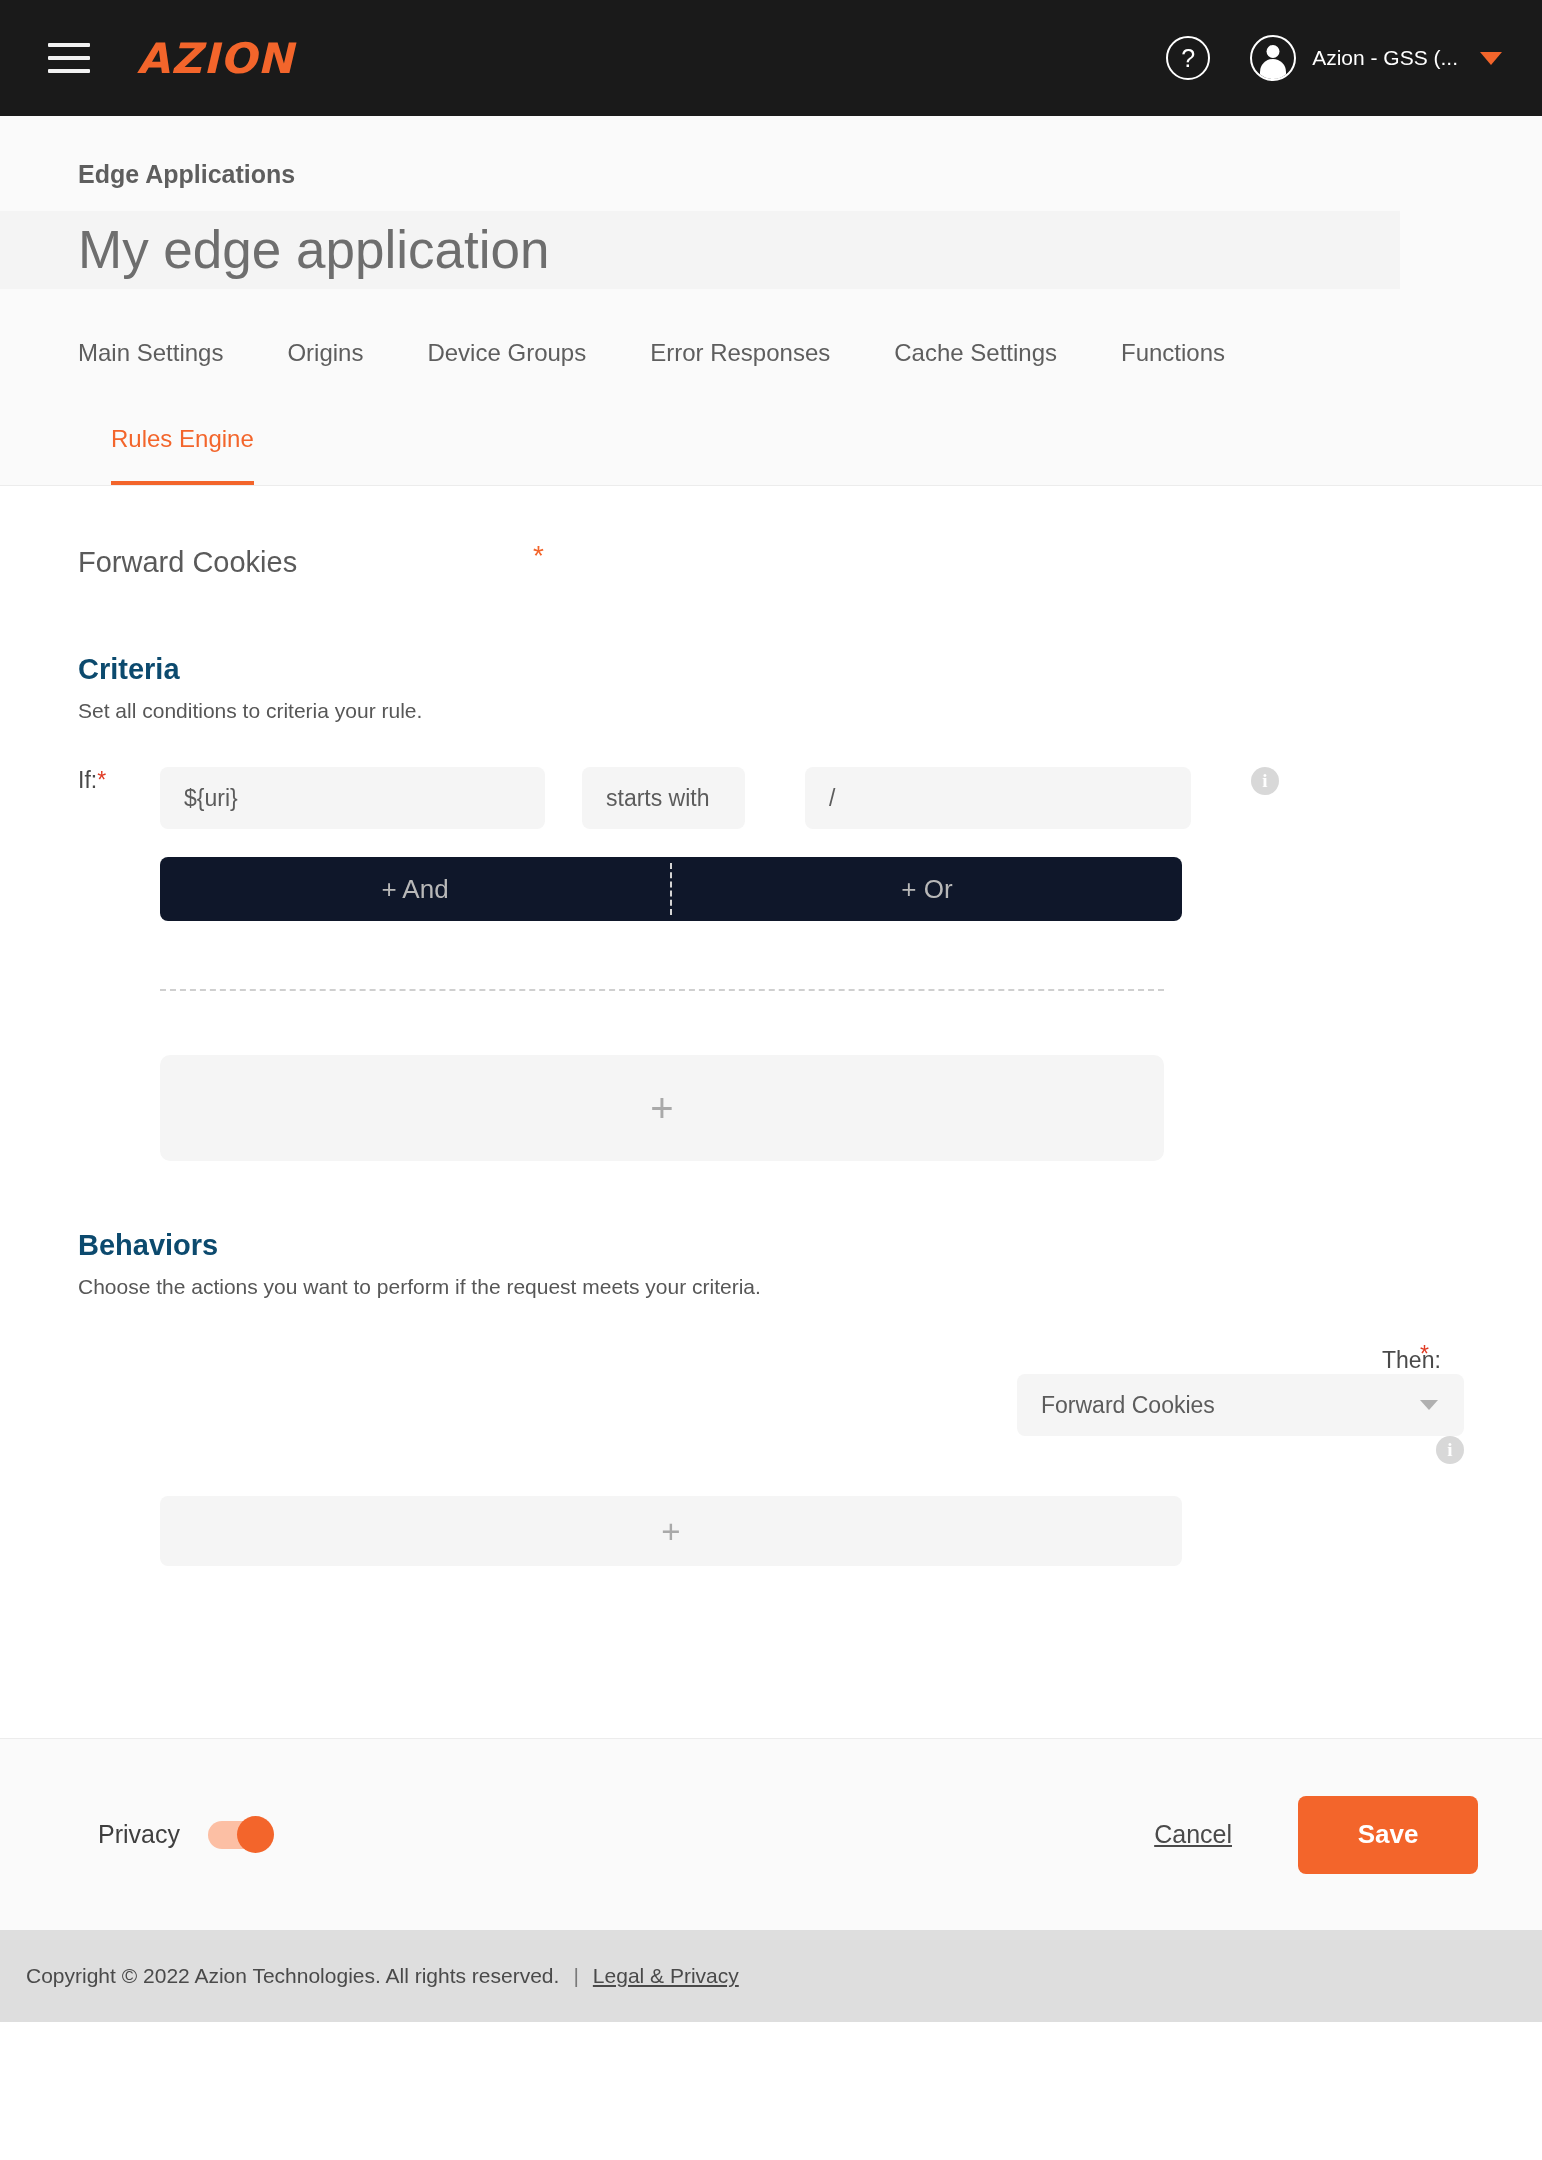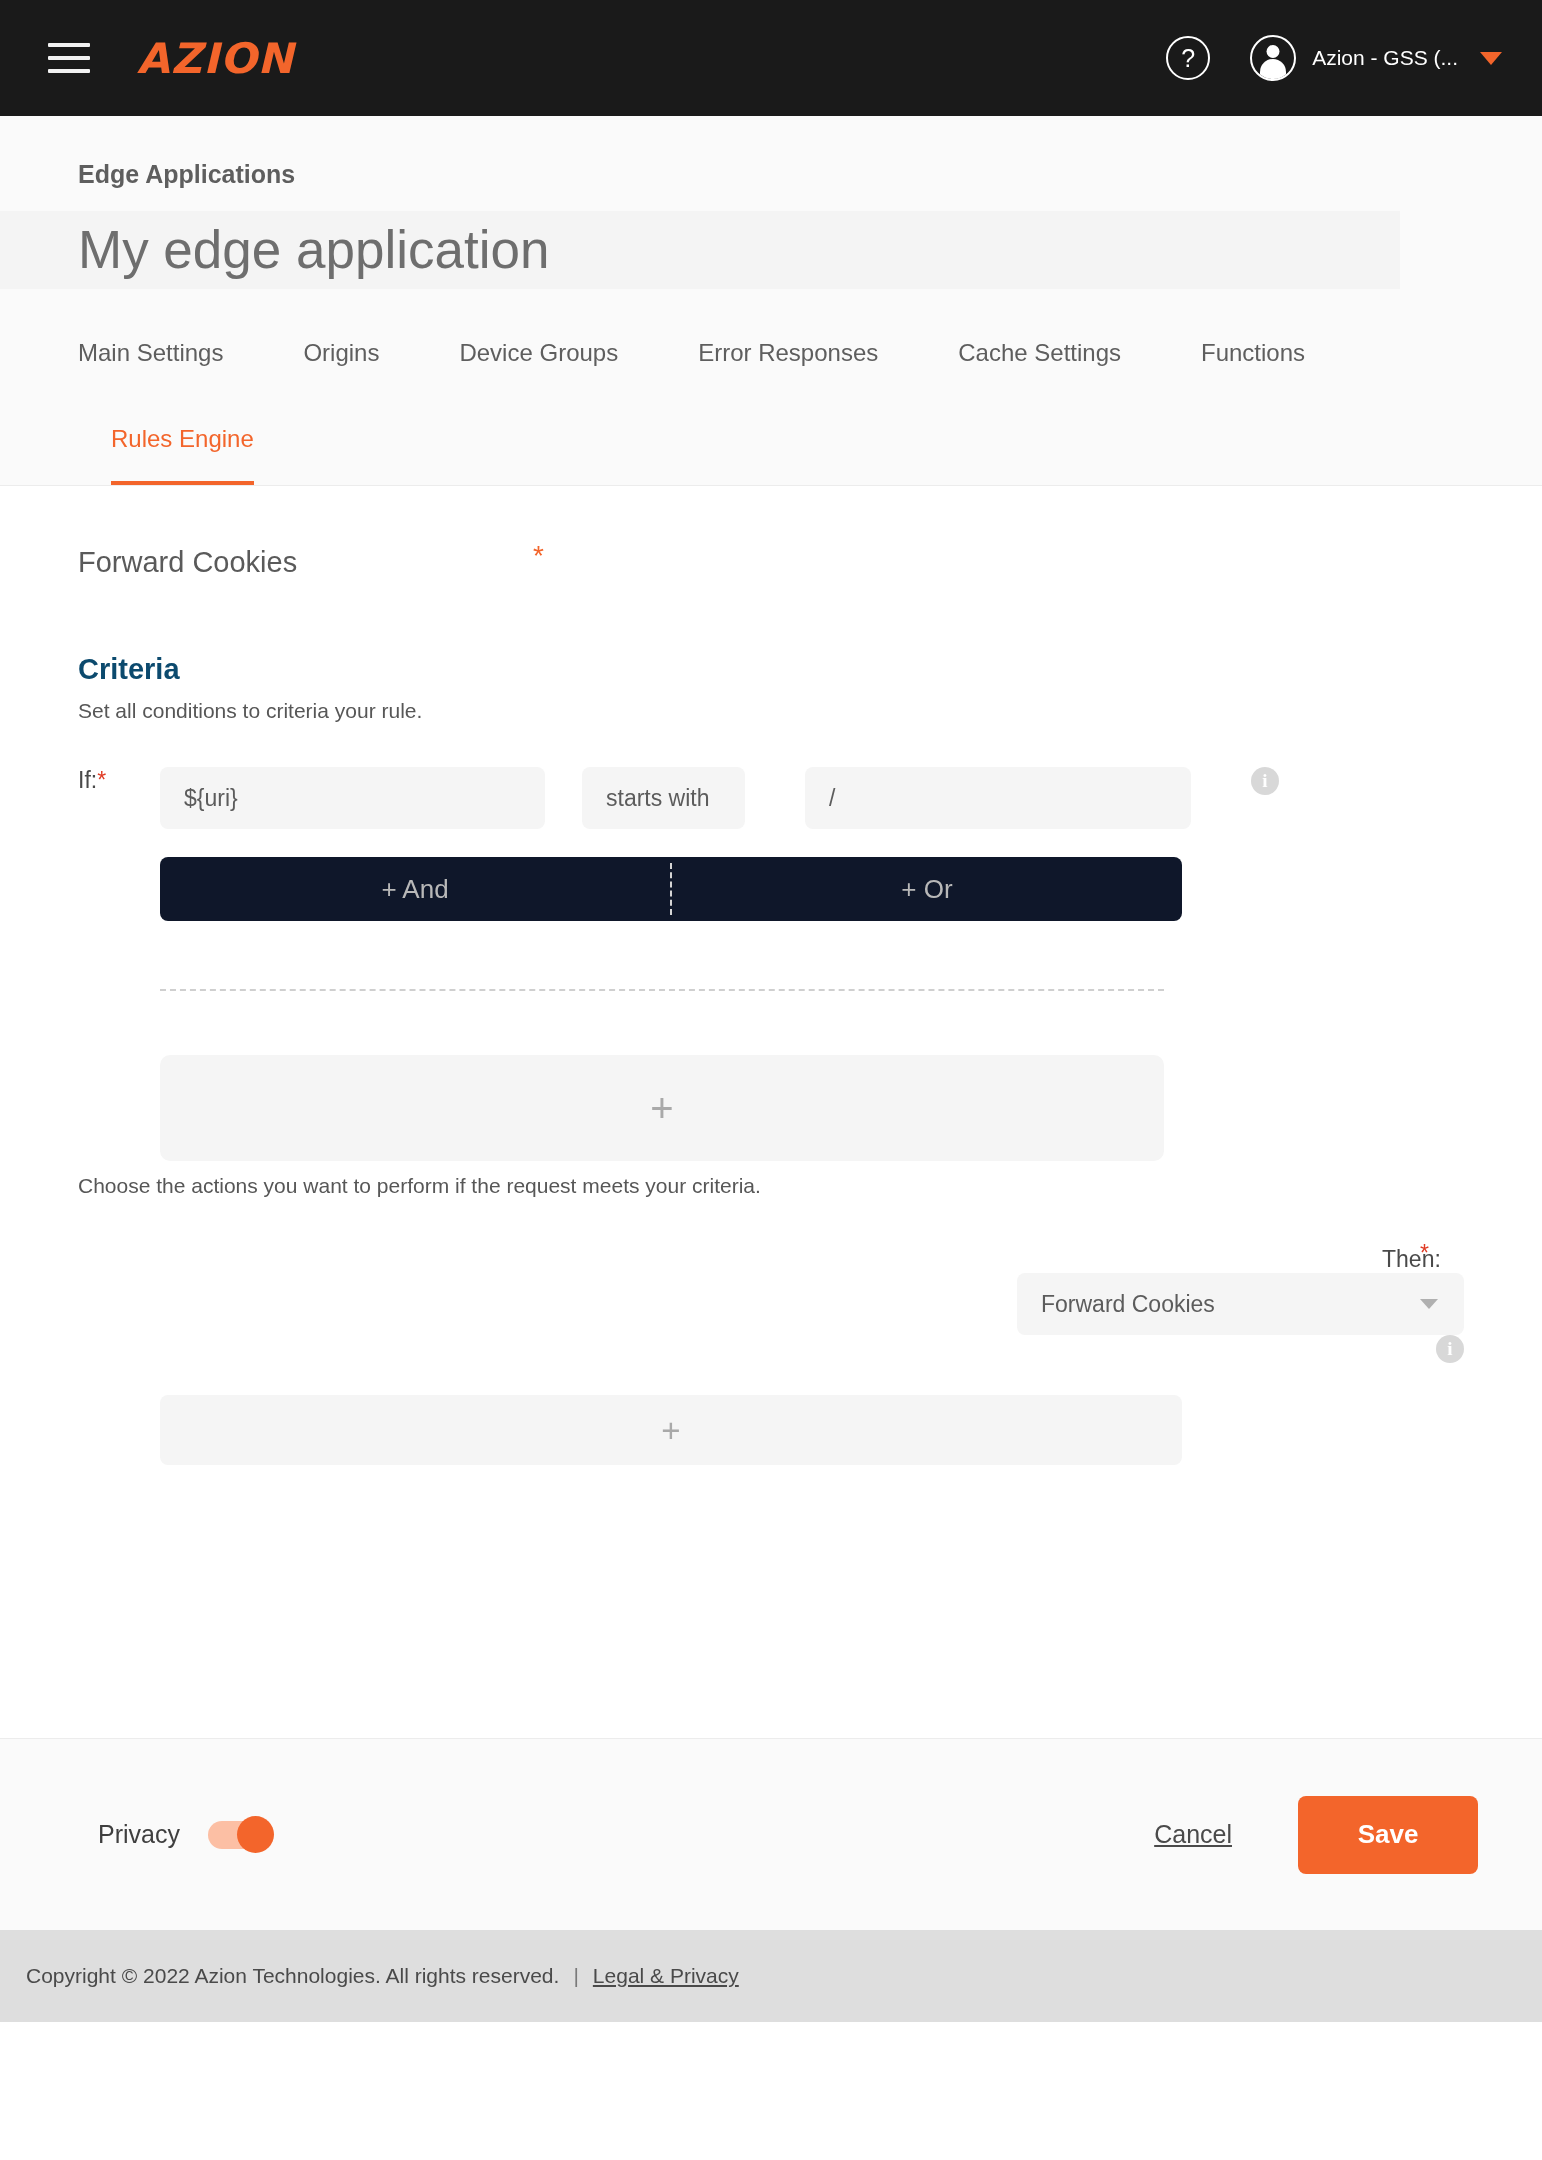--- a/index.html
+++ b/index.html
@@ -124,21 +124,21 @@
     outline: none;
     line-height: 1.25;
   }
   .tabs-wrap {
     margin-top: 36px;
     padding: 0 78px;
   }
   .tabs {
     display: flex;
     flex-wrap: wrap;
-    column-gap: 16px;
+    column-gap: 0;
   }
   .tab {
     font-size: 24px;
     color: #5e5e5e;
     padding: 14px 0 26px 0;
     margin-right: 64px;
     cursor: pointer;
     white-space: nowrap;
     border-bottom: 4px solid transparent;
   }
@@ -468,20 +468,21 @@
     <div class="andor-divider"></div>
     <div class="andor-btn">+ Or</div>
   </div>
 
   <div class="dashed-sep"></div>
 
   <div class="add-block">
     <span class="plus-glyph">+</span>
   </div>
 
+  <div class="section-title">Behaviors</div>
   <div class="section-sub">Choose the actions you want to perform if the request meets your criteria.</div>
 
   <div class="then-row">
     <div class="then-label">
       <span>Then:</span><span class="star">*</span>
     </div>
     <div class="select-wrap">
       <div class="select-field">Forward Cookies</div>
       <div class="select-caret"></div>
     </div>

